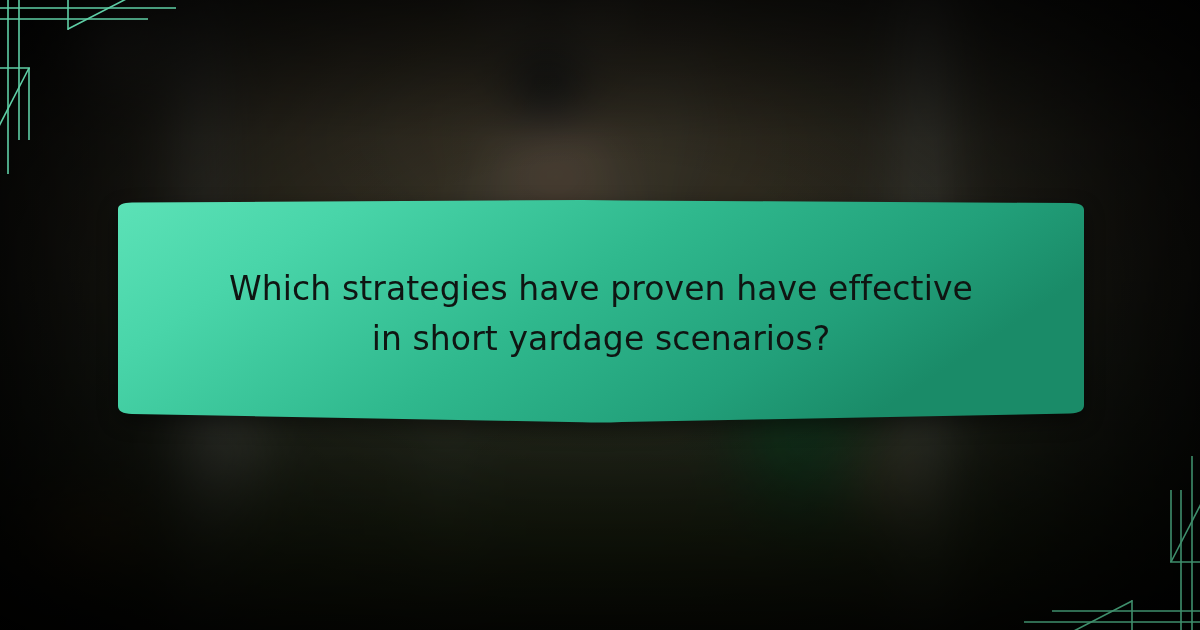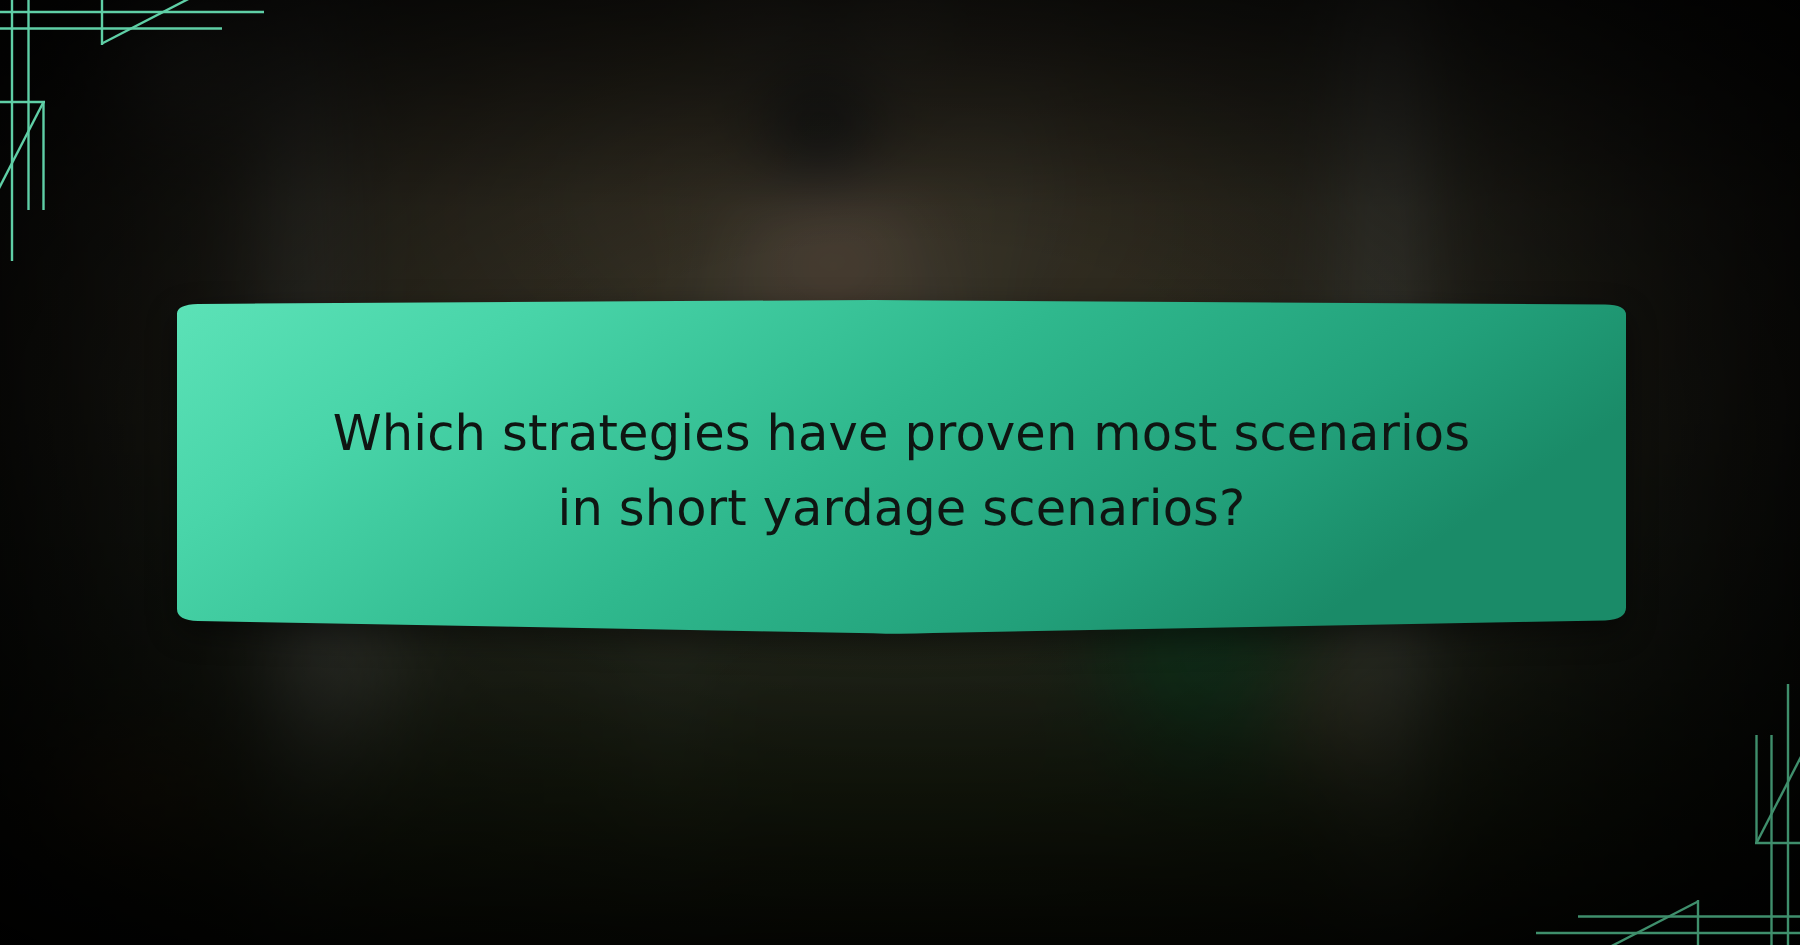--- a/index.html
+++ b/index.html
@@ -241,17 +241,17 @@
         Q 982 3.2 982 10
         L 982 205
         Q 982 213 968 213.6
         L 520 222
         Q 499 223 480 222.2
         L 30 214
         Q 16 213.6 16 206
         Z" fill="url(#cardGrad)"></path>
     </svg>
 
-    <div class="card-text">Which strategies have proven most scenarios
+    <div class="card-text">Which strategies have proven have effective
 in short yardage scenarios?</div>
   </div>
 
 </div>
 
 </body></html>

